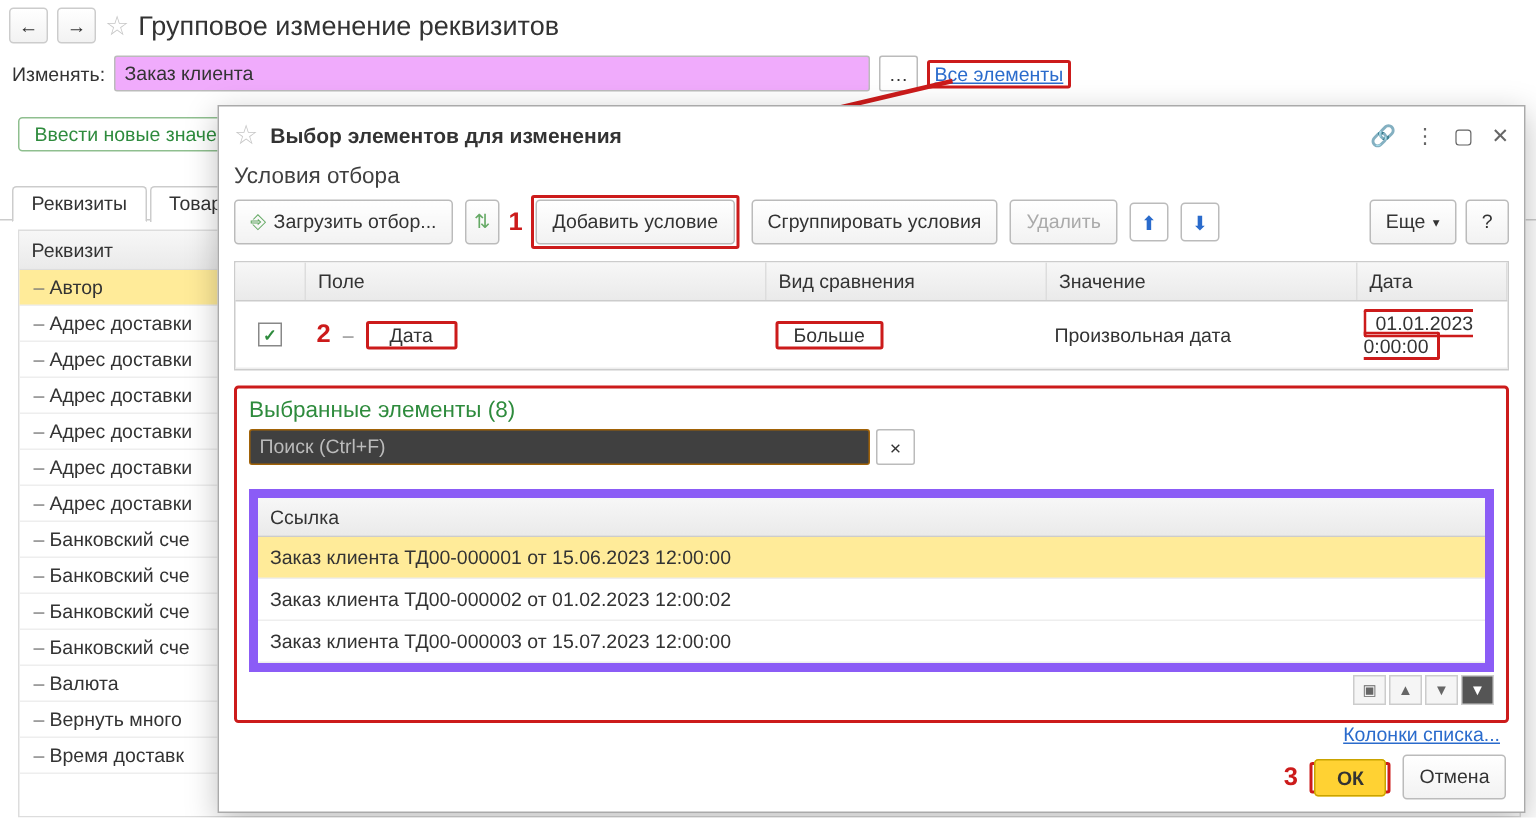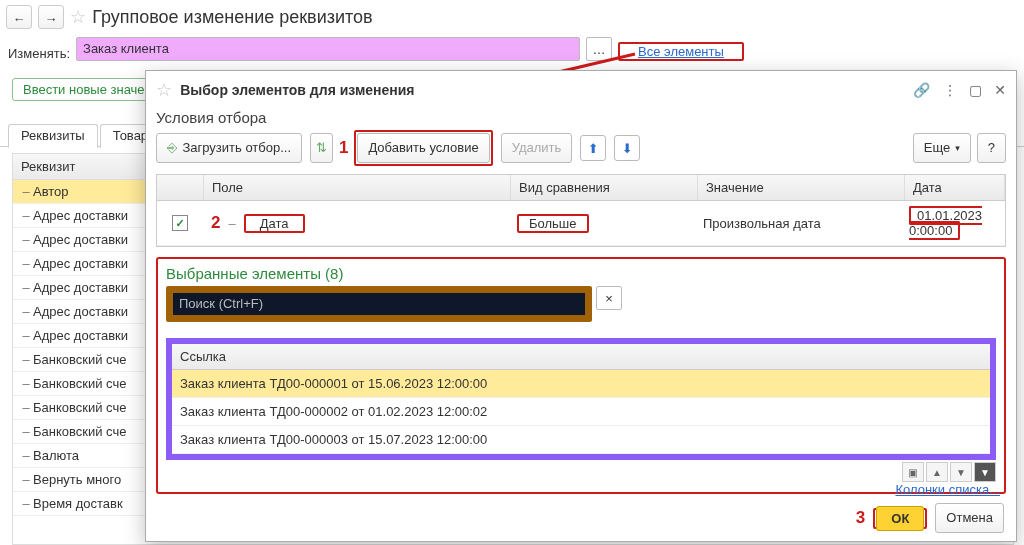--- a/index.html
+++ b/index.html
@@ -1,24 +1,24 @@
 <!DOCTYPE html>
 <html><head>
 <meta charset="utf-8">
 <style>
 html,body{margin:0;padding:0;font-family:Arial,sans-serif;font-size:13px;color:#333;background:#fff;width:1024px;height:545px;overflow:hidden;position:relative}
 .main-bar{display:flex;align-items:center;padding:5px 6px;gap:6px}
 .nav-btn{width:24px;height:22px;border:1px solid #ccc;background:linear-gradient(#fff,#f2f2f2);display:inline-flex;align-items:center;justify-content:center;border-radius:3px}
 .star{font-size:18px;color:#c7c7c7}
 .main-title{font-size:18px;color:#333}
-.change-row{display:flex;align-items:flex-end;padding:3px 8px;gap:6px}
+.change-row{display:flex;align-items:center;padding:3px 8px;gap:6px}
 .text-field{border:1px solid #bbb;background:#f0abfc;height:22px;padding:0 6px;line-height:22px;border-radius:2px}
 .dots-btn{width:24px;height:22px;border:1px solid #bbb;background:#fff;display:inline-flex;align-items:center;justify-content:center;border-radius:2px}
 .link{color:#2a6bcc;text-decoration:underline;cursor:pointer}
-.red-box{border:2px solid #cc1b1b;border-radius:2px;padding:0 18px}
+.red-box{border:2px solid #cc1b1b;border-radius:2px;padding:0 3px}
 .tabs{display:flex;gap:2px;padding-left:8px;margin-top:22px}
 .tab{padding:3px 12px 4px;border:1px solid #ccc;border-bottom:none;background:#fff;border-radius:3px 3px 0 0;position:relative;top:1px}
 .tab.active{border-bottom:1px solid #fff;z-index:2}
 .tabline{border-top:1px solid #ccc;margin-top:-1px}
 .green-btn{display:inline-block;border:1px solid #8fbf8f;background:#fff;color:#2e8b3d;padding:3px 10px;border-radius:3px;margin:6px 0 0 12px}
 .req-panel{border:1px solid #ddd;margin:6px 10px 0 12px;height:390px}
 .req-head{background:linear-gradient(#f7f7f7,#eaeaea);border-bottom:1px solid #ddd;padding:5px 8px;font-weight:normal}
 .req-row{display:flex;align-items:center;padding:4px 6px;border-bottom:1px solid #eee}
 .req-row .dash{color:#777;width:14px;text-align:center}
 .req-row.sel{background:#ffeb99}
@@ -39,21 +39,21 @@
 .c2{flex:0 0 290px}
 .c3{flex:0 0 170px}
 .c4{flex:0 0 190px}
 .c5{flex:1}
 .cond-body .row{display:flex;align-items:center;border-bottom:1px solid #eee;padding:4px 0}
 .cond-body .row>div{padding:3px 8px}
 .chk{width:14px;height:14px;border:1px solid #888;background:#fff;display:inline-flex;align-items:center;justify-content:center;color:#2e8b3d;font-size:11px;font-weight:bold}
 .sel-section{border:2px solid #cc1b1b;border-radius:3px;margin:10px 10px 0;padding:6px 8px 10px}
 .sel-title{color:#2e8b3d;font-size:15px;margin-bottom:4px}
 .search-wrap{display:flex;gap:4px}
-.search-inp{flex:0 0 400px;border:7px solid #a16207;height:22px;padding:0 6px;color:#999;background:#0f172a;border-radius:2px;line-height:22px}
+.search-inp{flex:0 0 400px;border:1px solid #a16207;height:22px;padding:0 6px;color:#999;background:#404040;border-radius:2px;line-height:22px}
 .sel-table{border:6px solid #8b5cf6;margin-top:16px}
 .sel-head{background:linear-gradient(#f7f7f7,#eaeaea);border-bottom:1px solid #ccc;padding:5px 8px}
 .sel-row{padding:6px 8px;border-bottom:1px solid #eee}
 .sel-row.sel{background:#ffeb99}
 .sel-nav{display:flex;justify-content:flex-end;gap:2px;margin-top:2px}
 .sel-nav .nb{width:20px;height:18px;border:1px solid #ccc;background:#f5f5f5;display:inline-flex;align-items:center;justify-content:center;font-size:10px;color:#666}
 .dlg-footer{position:absolute;bottom:8px;right:12px;display:flex;align-items:center;gap:8px}
 .ok-btn{background:#ffd233;border:1px solid #c9a300;padding:4px 14px;font-weight:bold;border-radius:3px}
 .annot{position:absolute;color:#cc1b1b;font-weight:bold;font-size:17px}
 .arrow-svg{position:absolute;pointer-events:none}
@@ -170,20 +170,21 @@
   <div class="toolbar">
     <span class="btn">
         <span style="color:#6a6">⎆</span>
         <span>Загрузить отбор...</span>
       </span>
     <span class="btn" style="padding:3px 5px">
         <span style="color:#6a6">⇅</span>
       </span>
     <span class="annot" style="position:static;margin:0 -2px 0 -2px">1</span>
     <span class="red-box" style="padding:1px"><span class="btn">Добавить условие</span></span>
+    <span class="btn">Сгруппировать условия</span>
     <span class="btn disabled">Удалить</span>
     <span class="arrow-btn" style="color:#2a6bcc">⬆</span>
     <span class="arrow-btn" style="color:#2a6bcc">⬇</span>
     <span style="margin-left:auto;display:flex;gap:6px">
       <span class="btn">
           <span>Еще</span> 
           <span style="font-size:9px">▾</span>
         </span>
       <span class="btn">?</span>
     </span>

